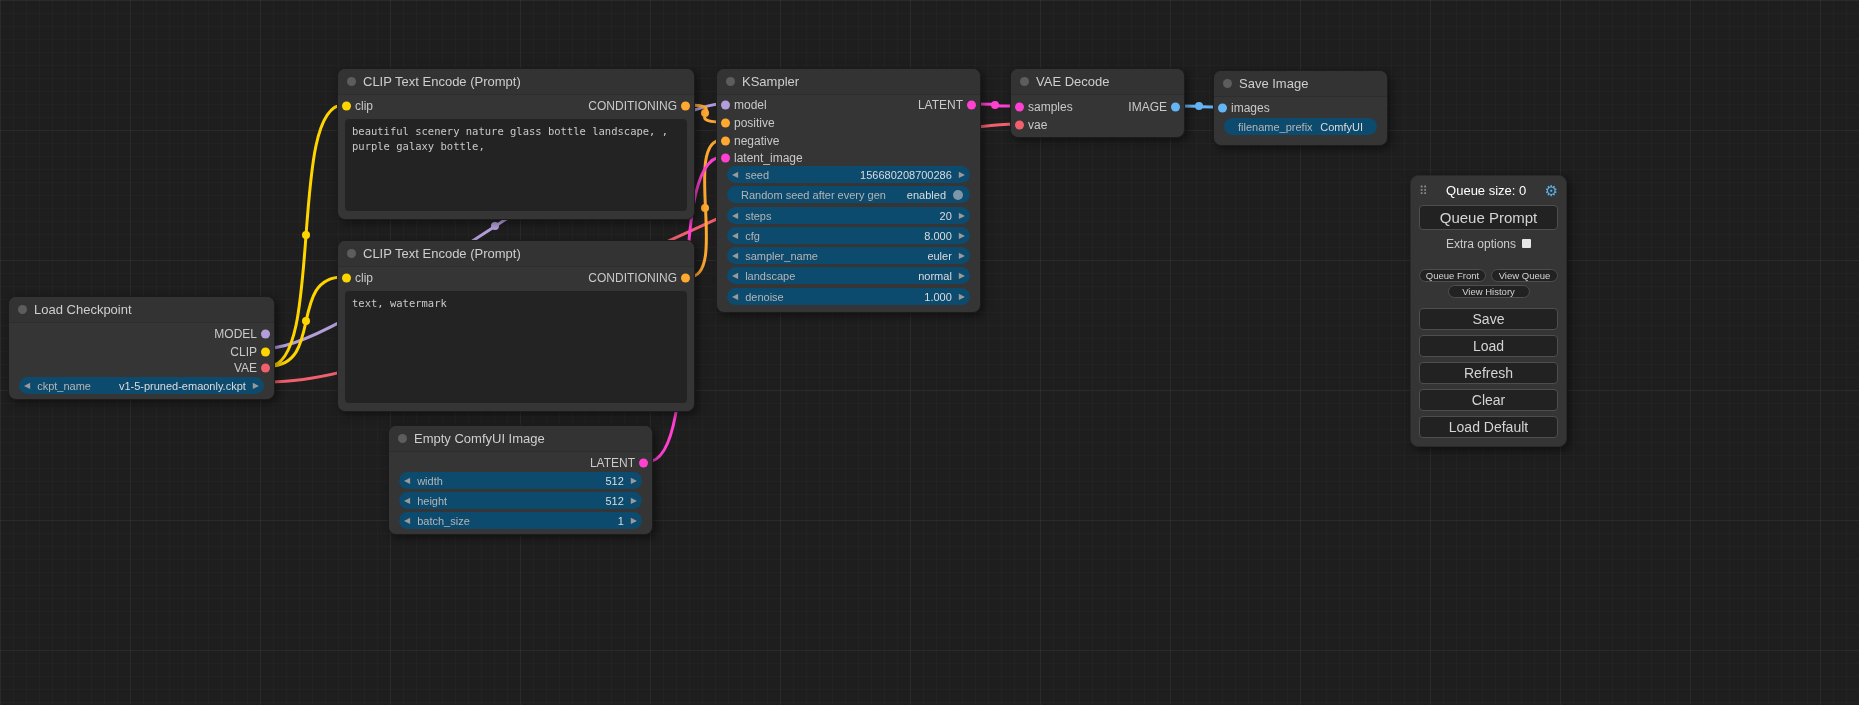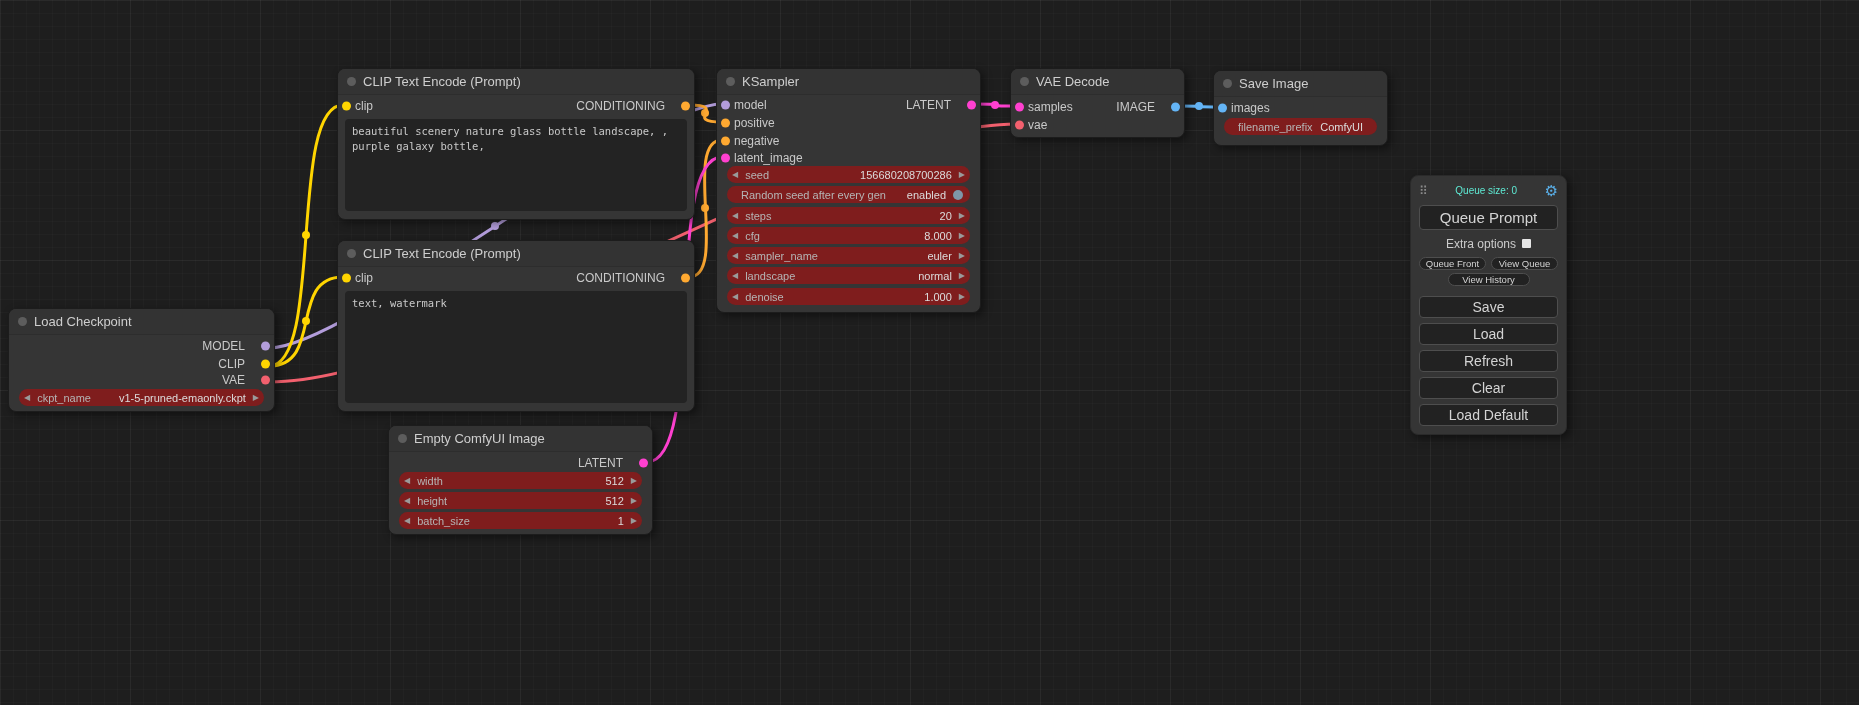--- a/index.html
+++ b/index.html
@@ -24,54 +24,54 @@
 
   .node{position:absolute;z-index:2;background:#353535;border:1px solid #1c1c1c;
     border-radius:8px;box-shadow:3px 3px 9px rgba(0,0,0,.45)}
   .node-title{height:26px;background:#333;border-radius:7px 7px 0 0;display:flex;
     align-items:center;gap:7px;padding:0 9px;font-size:13px;color:#cecece;
     border-bottom:1px solid #2d2d2d}
   .collapse-dot{width:9px;height:9px;border-radius:50%;background:#5d5d5d;flex:none}
 
   .slot{position:absolute;height:18px;display:flex;align-items:center;font-size:12px;color:#c9c9c9}
   .slot.in{left:0;padding-left:17px}
-  .slot.out{right:0;padding-right:29px}
+  .slot.out{right:0;padding-right:17px}
   .pin{position:absolute;top:50%;width:9px;height:9px;border-radius:50%;transform:translateY(-50%)}
   .slot.in .pin{left:4px}
   .slot.out .pin{right:4px}
   .c-model{background:#B39DDB}.c-clip{background:#FFD500}.c-vae{background:#F2606E}
   .c-cond{background:#FFA931}.c-latent{background:#FF40D0}.c-image{background:#64B5F6}
 
-  .widget{position:absolute;left:10px;right:10px;height:17px;background:#7f1d1d;
+  .widget{position:absolute;left:10px;right:10px;height:17px;background:#0c4a6e;
     border-radius:9px;display:flex;align-items:center;padding:0 5px;font-size:11px}
   .widget .arrow{color:#9a9a9a;font-size:8px;line-height:1;flex:none}
   .widget .w-label{margin-left:7px;color:#b5b5b5;flex:1;white-space:nowrap;overflow:hidden}
   .widget .w-value{margin-right:7px;color:#dcdcdc;white-space:nowrap}
   .widget.no-arrows{padding:0 7px}
   .knob{width:10px;height:10px;border-radius:50%;background:#7E96A8;flex:none}
 
   .textbox{position:absolute;left:7px;right:7px;background:#232323;border-radius:4px;
     padding:5px 7px;font-family:"DejaVu Sans Mono",monospace;font-size:10.5px;
     line-height:1.45;color:#c9c9c9;white-space:pre-wrap}
 
   #queue-panel{position:absolute;left:1410px;top:175px;width:157px;z-index:3;
     background:#353535;border:1px solid #2a2a2a;border-radius:8px;
     box-shadow:3px 3px 10px rgba(0,0,0,.5);padding:6px 8px 8px}
   .qp-header{display:flex;align-items:center;height:17px}
   .qp-drag{color:#8a8a8a;font-size:12px;cursor:grab}
-  .qp-size{flex:1;text-align:center;color:#5eead4;font-size:10px}
+  .qp-size{flex:1;text-align:center;color:#ffffff;font-size:13px}
   .qp-gear{color:#59AEE7;font-size:15px;line-height:1;cursor:pointer}
   .btn{display:block;width:100%;background:#222;border:1px solid #4e4e4e;border-radius:4px;
     color:#d4d4d4;text-align:center;cursor:pointer;font-family:inherit}
   .btn.big{height:25px;font-size:15px;line-height:23px;margin-top:6px}
   .btn.mid{height:22px;font-size:14px;line-height:20px;margin-top:5px}
   .qp-extra{display:flex;align-items:center;justify-content:center;gap:6px;margin-top:7px;
     font-size:12px;color:#ccc;height:13px}
   .qp-check{width:9px;height:9px;background:#e6e6e6;border-radius:1px;display:inline-block;cursor:pointer}
-  .qp-row{display:flex;gap:5px;margin-top:7px}
+  .qp-row{display:flex;gap:5px;margin-top:19px}
   .btn.small{height:13px;font-size:9.5px;line-height:11px;border-radius:8px;flex:1;padding:0 2px}
   .btn.history{width:82px;margin:3px auto 0;height:13px;font-size:9.5px;line-height:11px;border-radius:8px}
   .qp-stack{margin-top:10px}
 </style>
 </head>
 <body>
 
 <div id="canvas">
 
   <svg class="wires" width="1859" height="705" viewBox="0 0 1859 705">
@@ -88,21 +88,21 @@
     <path class="s-cond" d="M689 277 C 729 277, 682 140, 722 140"></path>
     <circle class="fi-cond" cx="705" cy="208" r="4"></circle>
     <path class="s-latent" d="M647 462 C 707 462, 662 157, 722 157"></path>
     <circle class="fi-latent" cx="684" cy="309" r="4"></circle>
     <path class="s-latent" d="M975 104 C 1015 104, 976 106, 1016 106"></path>
     <circle class="fi-latent" cx="995" cy="105" r="4"></circle>
     <path class="s-image" d="M1179 106 C 1219 106, 1179 107, 1219 107"></path>
     <circle class="fi-image" cx="1199" cy="106" r="4"></circle>
   </svg>
 
-  <div class="node" style="left:8px;top:308px;width:267px;height:104px">
+  <div class="node" style="left:8px;top:296px;width:267px;height:104px">
     <div class="node-title">
       <span class="collapse-dot"></span>
       <span>Load Checkpoint</span>
     </div>
     <div class="slot out" style="top:28px">
       <span>MODEL</span>
       <span class="pin c-model"></span>
     </div>
     <div class="slot out" style="top:46px">
       <span>CLIP</span>

